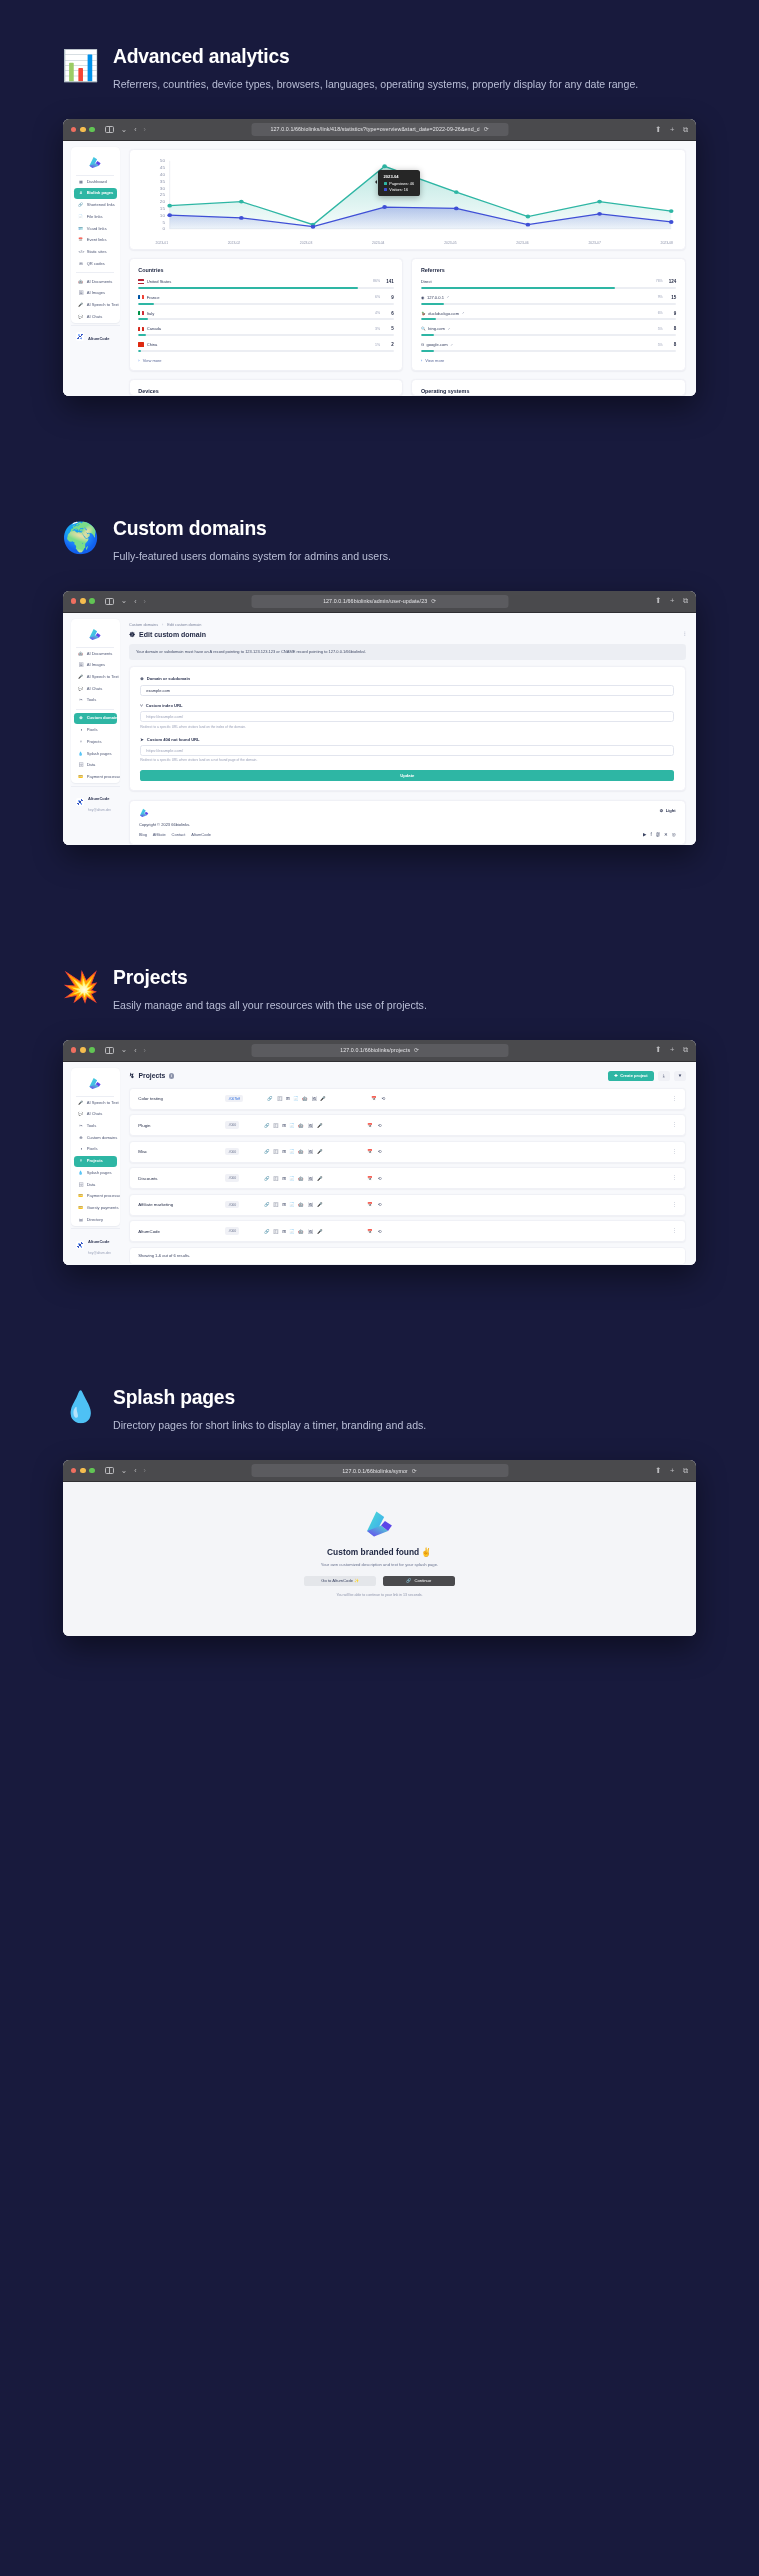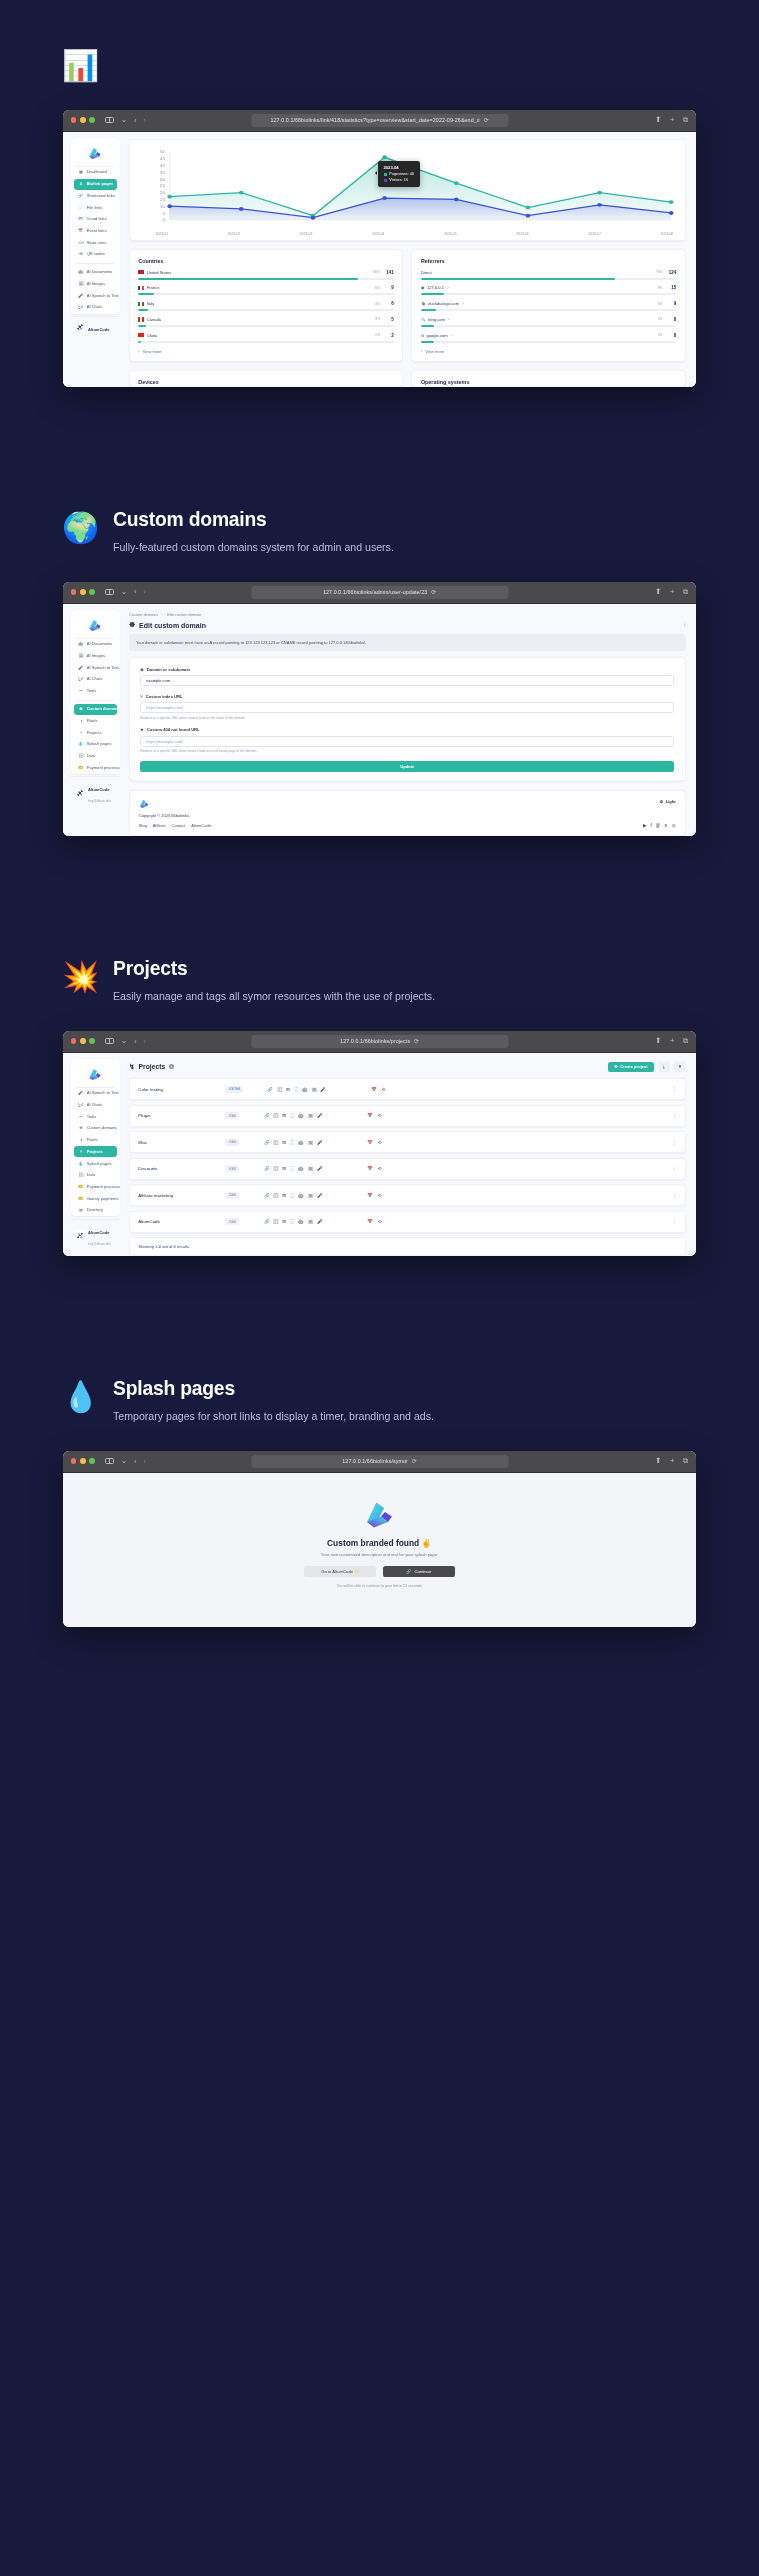--- a/index.html
+++ b/index.html
@@ -294,20 +294,24 @@
   .spacer-lg { height: 76px; }
 </style>
 </head>
 <body>
 
 <div class="page">
 
   <section class="feature">
     <div class="feature-head">
       <div class="feature-emoji">📊</div>
+      <div>
+        <h2 class="feature-title">Advanced analytics</h2>
+        <p class="feature-sub">Referrers, countries, device types, browsers, languages, operating systems, properly display for any date range.</p>
+      </div>
     </div>
 
     <div class="browser">
       <div class="browser-bar">
         <div class="traffic">
           <span class="dot r"></span>
           <span class="dot y"></span>
           <span class="dot g"></span>
         </div>
         <div class="bar-icons">
@@ -658,21 +662,21 @@
     </div>
   </section>
 
   <div class="spacer-lg"></div>
 
   <section class="feature">
     <div class="feature-head">
       <div class="feature-emoji">🌍</div>
       <div>
         <h2 class="feature-title">Custom domains</h2>
-        <p class="feature-sub">Fully-featured custom domains system for admin and users.</p>
+        <p class="feature-sub">Fully-featured users domains system for admins and users.</p>
       </div>
     </div>
 
     <div class="browser">
       <div class="browser-bar">
         <div class="traffic">
           <span class="dot r"></span>
           <span class="dot y"></span>
           <span class="dot g"></span>
         </div>
@@ -841,21 +845,21 @@
     </div>
   </section>
 
   <div class="spacer-lg"></div>
 
   <section class="feature">
     <div class="feature-head">
       <div class="feature-emoji">💥</div>
       <div>
         <h2 class="feature-title">Projects</h2>
-        <p class="feature-sub">Easily manage and tags all symor resources with the use of projects.</p>
+        <p class="feature-sub">Easily manage and tags all your resources with the use of projects.</p>
       </div>
     </div>
 
     <div class="browser">
       <div class="browser-bar">
         <div class="traffic">
           <span class="dot r"></span>
           <span class="dot y"></span>
           <span class="dot g"></span>
         </div>
@@ -1077,21 +1081,21 @@
     </div>
   </section>
 
   <div class="spacer-lg"></div>
 
   <section class="feature">
     <div class="feature-head">
       <div class="feature-emoji">💧</div>
       <div>
         <h2 class="feature-title">Splash pages</h2>
-        <p class="feature-sub">Temporary pages for short links to display a timer, branding and ads.</p>
+        <p class="feature-sub">Directory pages for short links to display a timer, branding and ads.</p>
       </div>
     </div>
 
     <div class="browser">
       <div class="browser-bar">
         <div class="traffic">
           <span class="dot r"></span>
           <span class="dot y"></span>
           <span class="dot g"></span>
         </div>

